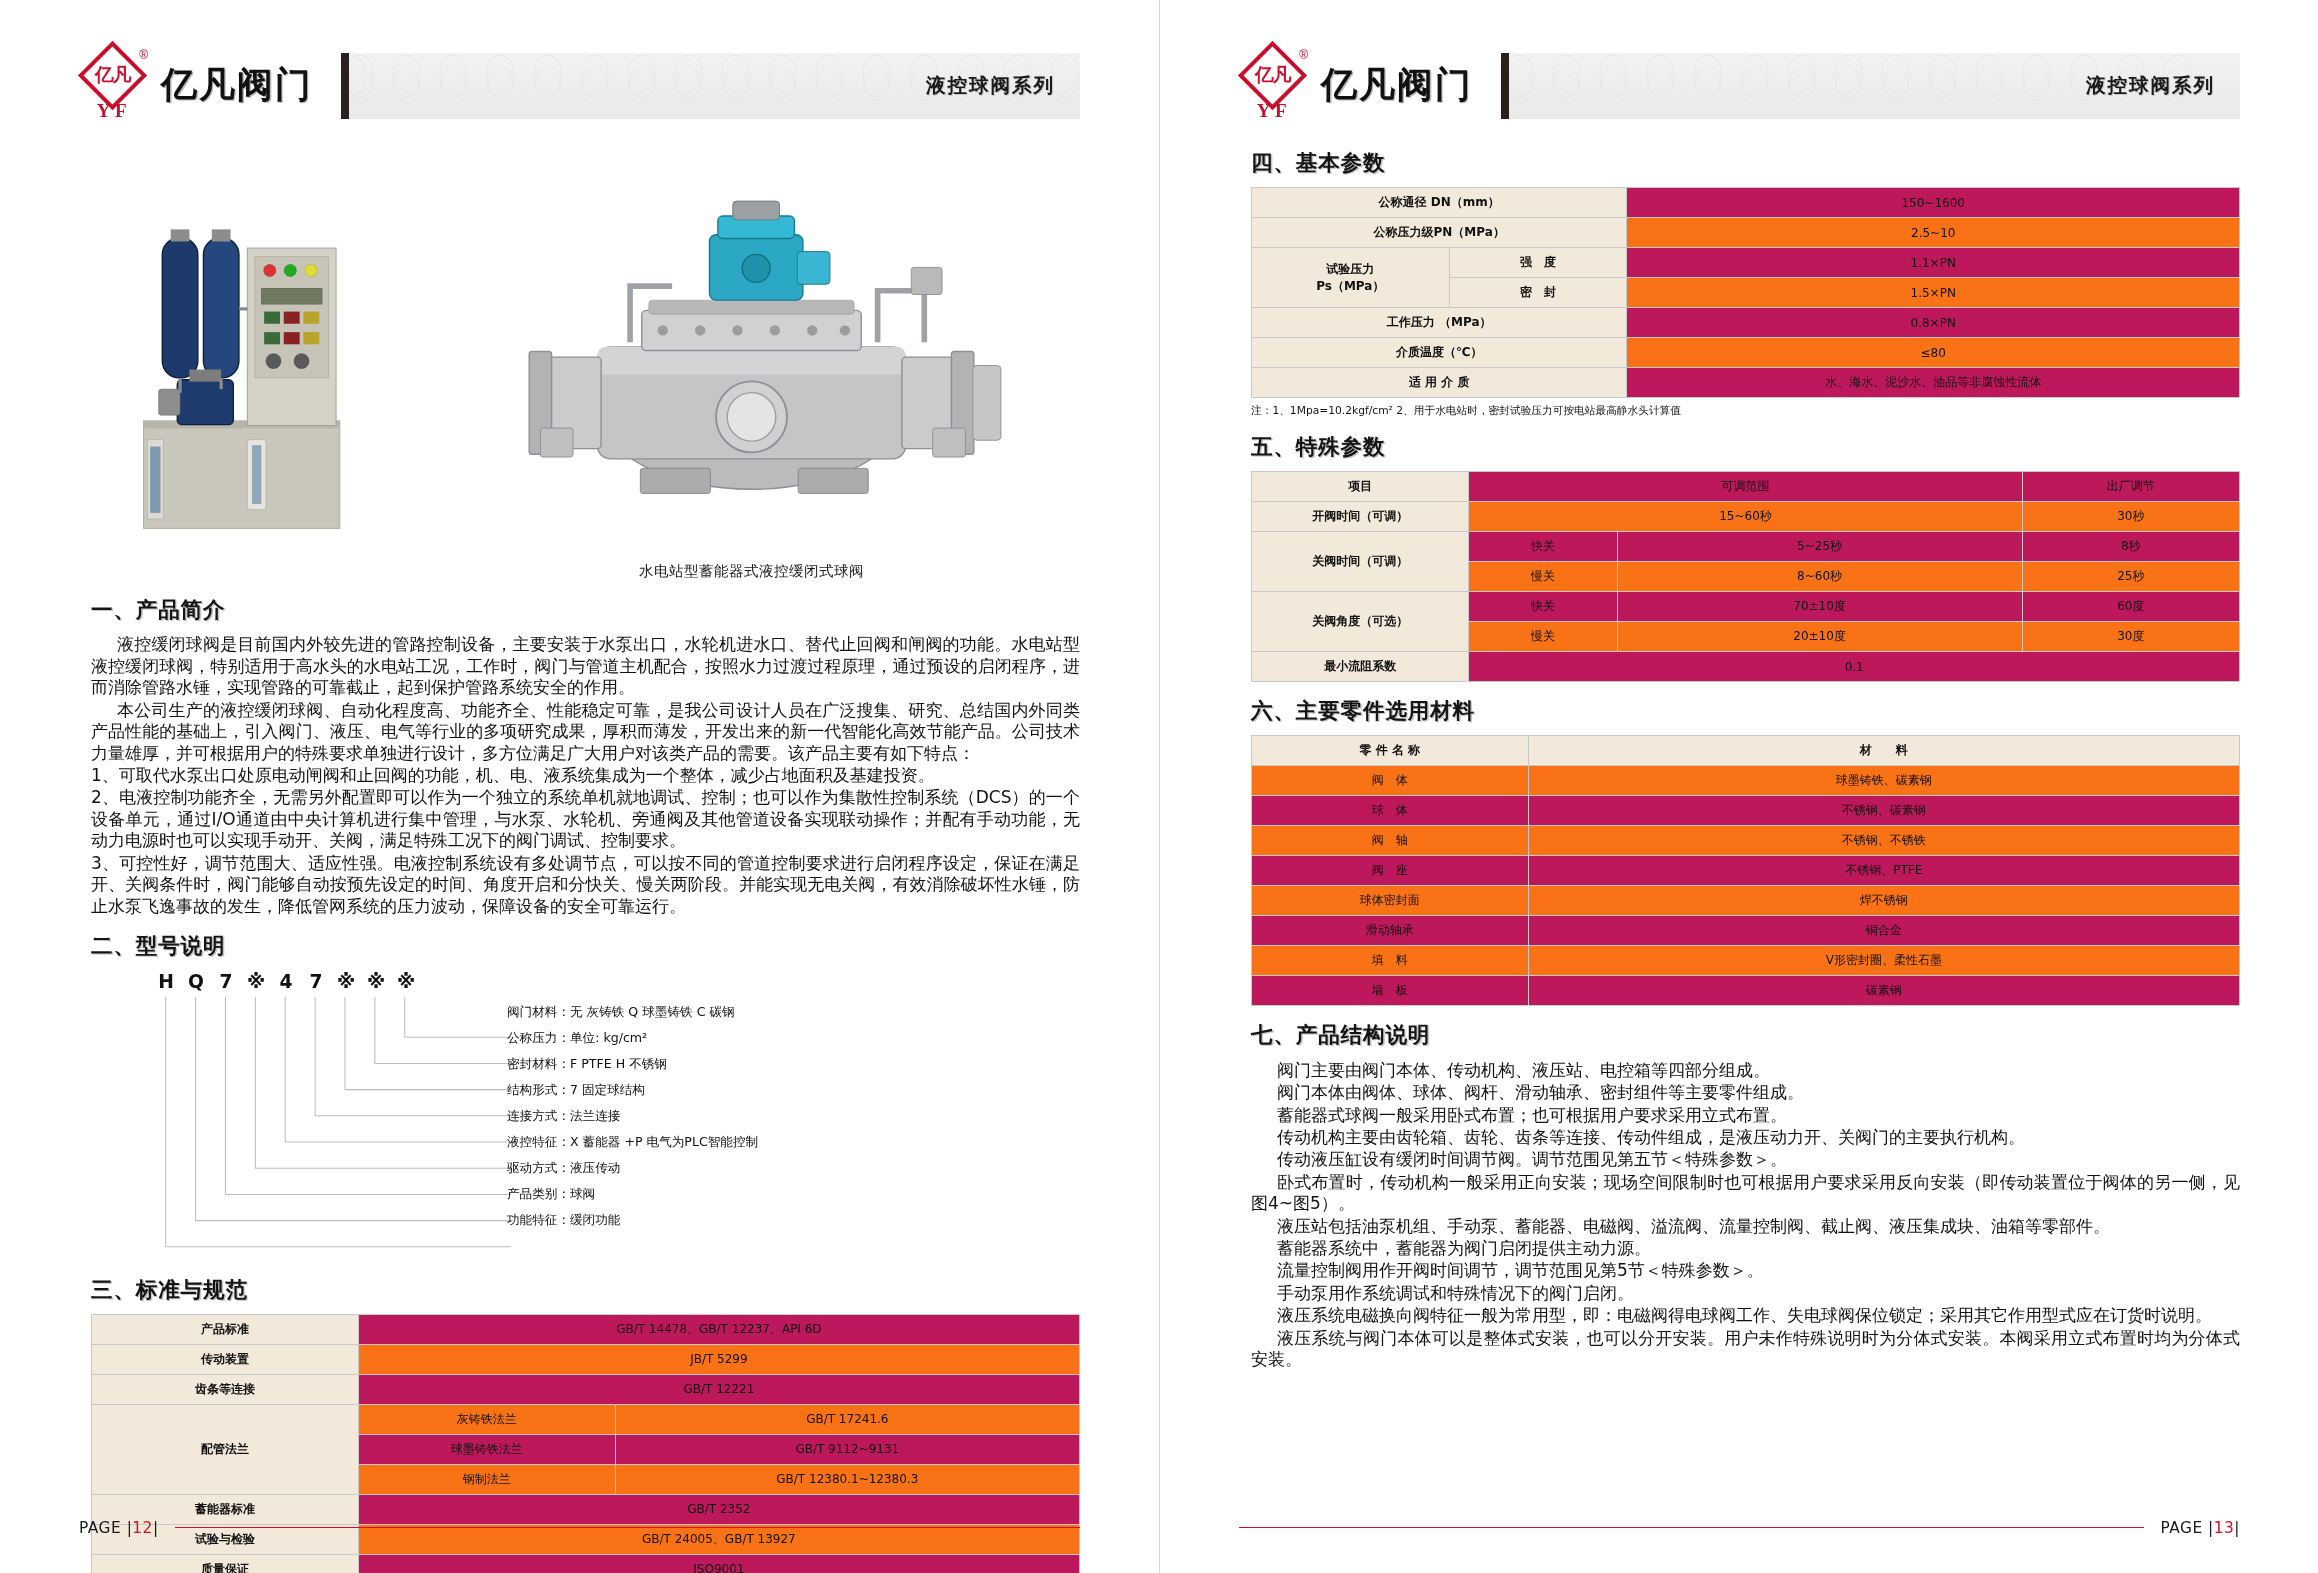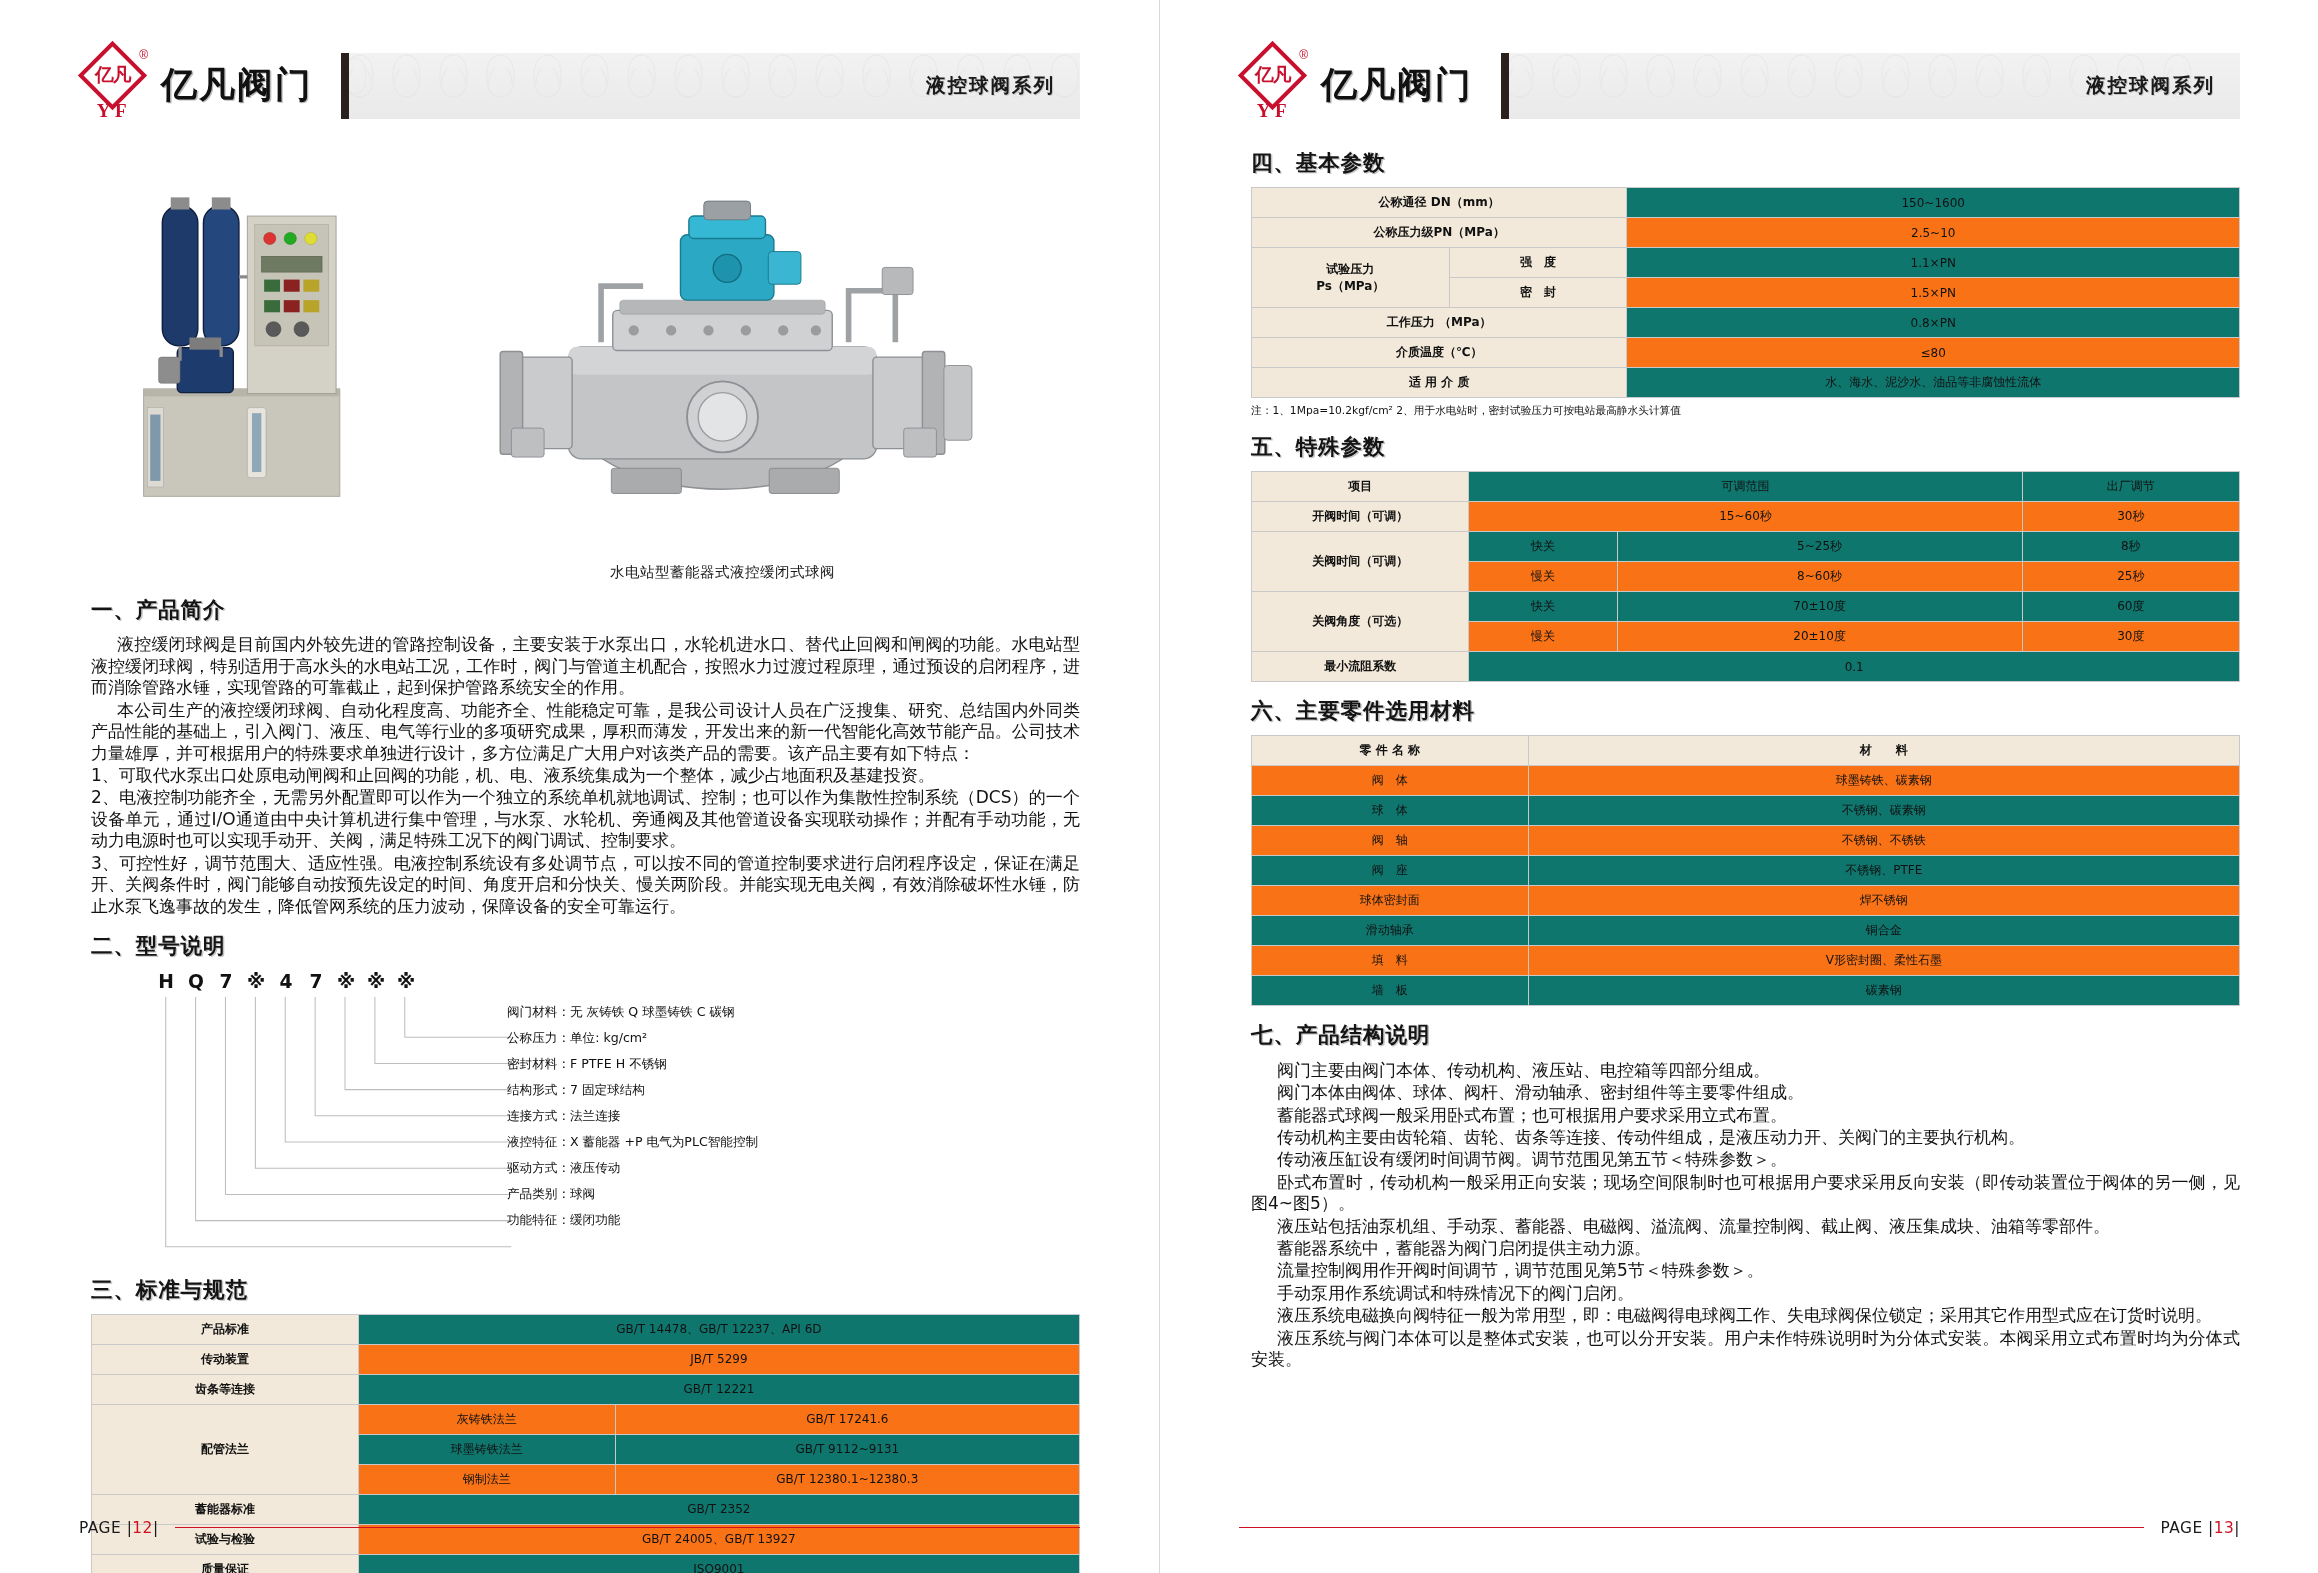--- a/index.html
+++ b/index.html
@@ -24,21 +24,21 @@
       font-size:19px;letter-spacing:4.7px;font-family:"Liberation Serif",serif;}
   .logo-word{font-size:36px;font-weight:bold;letter-spacing:1.9px;color:#111;font-family:"DejaVu Sans",sans-serif;
       text-shadow:1.4px 1.4px 0 #bbb;}
   .hdr-band{flex:1 1 auto;margin-left:28px;height:66px;background:linear-gradient(180deg,#f2f2f2,#e9e9e9);
       border-left:8.4px solid #2b211c;display:flex;align-items:center;justify-content:flex-end;position:relative;overflow:hidden;}
   .hdr-band .pat{position:absolute;inset:0;opacity:.5;}
   .hdr-title{position:relative;font-size:19.6px;font-weight:bold;color:#1a1a1a;letter-spacing:1.9px;padding-right:25px;
       font-family:"DejaVu Sans",sans-serif;text-shadow:0.9px 0.9px 0 #c9c9c9;}
 
   
-  .photos{display:flex;align-items:flex-start;gap:3px;margin-top:16px;height:435px;padding-left:28px;}
+  .photos{display:flex;align-items:center;gap:32px;margin-top:16px;height:435px;padding-left:28px;}
   .photo{position:relative;}
   .caption{text-align:center;font-size:14.5px;color:#1a1a1a;margin-top:3.7px;letter-spacing:0.5px;font-family:"DejaVu Sans",sans-serif;}
 
   
   h2.sec{font-size:21.5px;font-weight:bold;color:#141414;margin:14px 0 10.3px 0;letter-spacing:0.9px;
       font-family:"DejaVu Sans",sans-serif;text-shadow:1.4px 1.4px 0 #c4c4c4;}
   .sec-wrap{padding-left:12px;}
 
   
   p.body{font-size:17px;line-height:21.5px;color:#121212;margin:0 0 0.9px 0;text-align:justify;
@@ -51,21 +51,21 @@
       font-family:"DejaVu Sans",sans-serif;}
   .code-row span{width:30px;text-align:center;}
   .leaders{position:absolute;left:0;top:26px;width:551px;height:262px;}
   .mlabels{position:absolute;left:416px;top:28px;width:589px;}
   .mlabel{font-size:12.6px;line-height:26px;color:#111;white-space:nowrap;font-family:"DejaVu Sans",sans-serif;}
 
   
   table.t{width:100%;border-collapse:collapse;table-layout:fixed;font-family:"DejaVu Sans",sans-serif;}
   table.t td{border:0.5px solid #c9c9c9;text-align:center;vertical-align:middle;font-size:12px;color:#111;padding:6px 2.8px;}
   td.hd{background:#f2e9da;font-weight:bold;}
-  td.v0{background:#0f766e;}
+  td.v0{background:#be185d;}
   td.v1{background:#f97316;}
   .tnote{font-size:11.2px;color:#111;margin-top:5.6px;font-family:"DejaVu Sans",sans-serif;}
   .tnote.small{font-size:10.7px;}
 
   
   .foot{position:absolute;bottom:36px;height:18.7px;display:flex;align-items:center;gap:16px;}
   .foot.left{left:79px;right:79px;}
   .foot.right{left:79px;right:79px;justify-content:flex-end;}
   .pg{font-size:15.4px;color:#1a1a1a;letter-spacing:0.5px;white-space:nowrap;font-family:"DejaVu Sans",sans-serif;}
   .pg b{color:#cf1020;font-weight:normal;}

